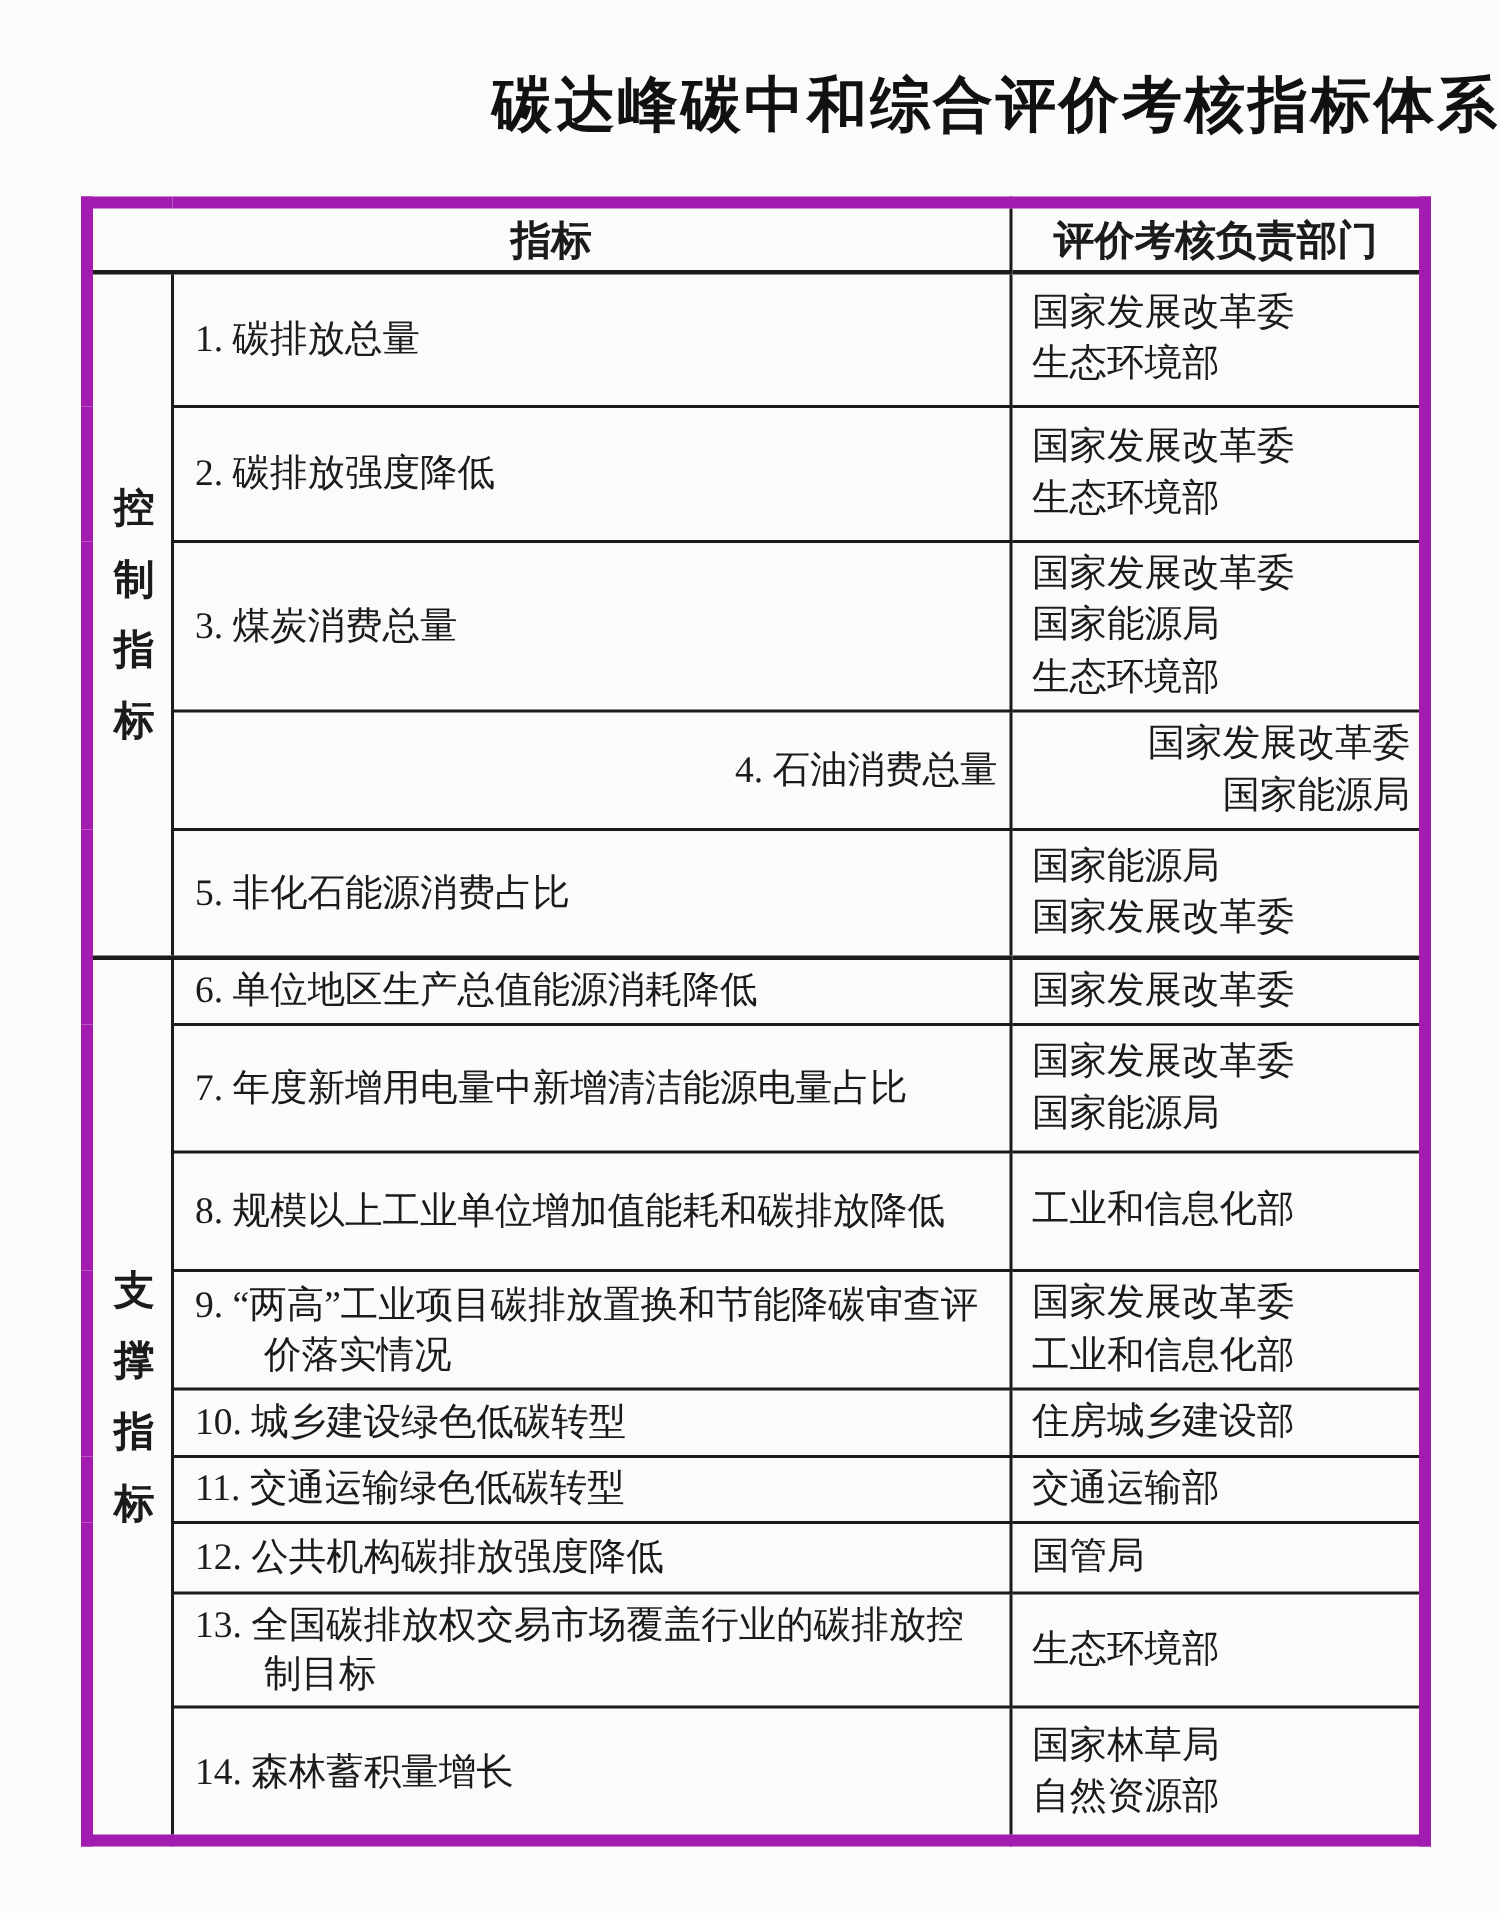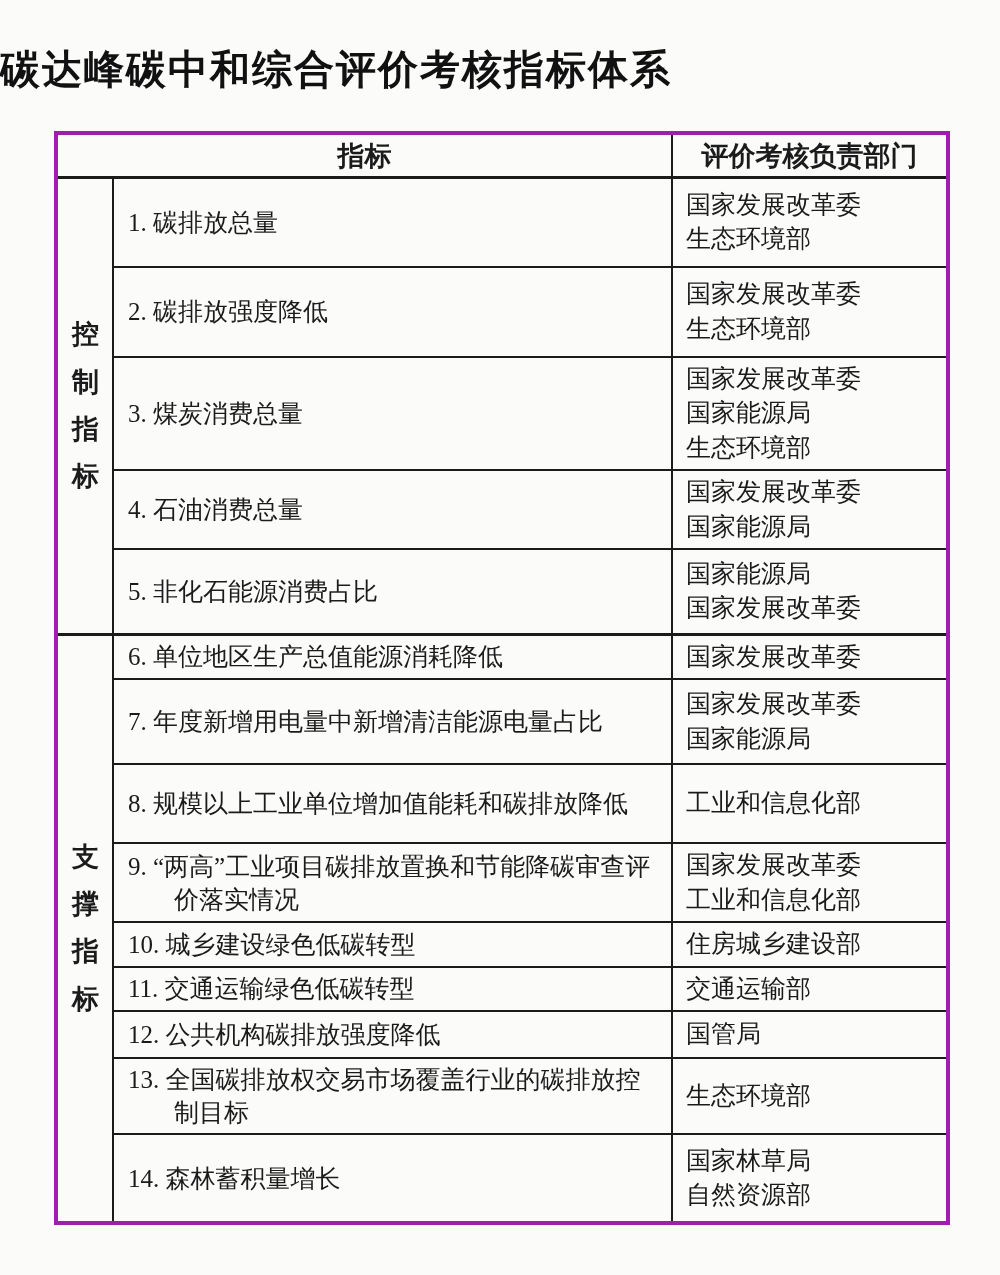--- a/index.html
+++ b/index.html
@@ -7,34 +7,34 @@
     width: 1000px; height: 1275px;
     background: #fbfbfa;
     font-family: "Liberation Serif", "DejaVu Serif", serif;
     color: #1b1b1b;
     position: relative;
     overflow: hidden;
   }
   .title {
     position: absolute;
     top: 42px; left: 0; width: 1000px;
-    text-align: left;
+    text-align: right;
     font-size: 40px;
     font-weight: 700;
     letter-spacing: 2px;
     margin: 0;
     color: #111;
   }
   table.assess {
     position: absolute;
     left: 54px; top: 131px;
     width: 892px;
     border-collapse: collapse;
     table-layout: fixed;
-    border: 4px solid #a21caf;
+    border: 8px solid #a21caf;
   }
   col.c-group { width: 57px; }
   col.c-ind   { width: 559px; }
   col.c-dept  { width: 276px; }
   th, td {
     border: 2px solid #1b1b1b;
     vertical-align: middle;
     overflow: hidden;
   }
   tr.header-row th {
@@ -104,21 +104,21 @@
     </td>
   </tr>
   <tr style="height:104px;">
     <td class="ind-cell">3. 煤炭消费总量</td>
     <td class="dept-cell">
       <div>国家发展改革委</div>
       <div>国家能源局</div>
       <div>生态环境部</div>
     </td>
   </tr>
-  <tr style="height:79px;">
+  <tr style="height:79px;text-align:right;">
     <td class="ind-cell">4. 石油消费总量</td>
     <td class="dept-cell">
       <div>国家发展改革委</div>
       <div>国家能源局</div>
     </td>
   </tr>
   <tr style="height:85px;">
     <td class="ind-cell">5. 非化石能源消费占比</td>
     <td class="dept-cell">
       <div>国家能源局</div>

